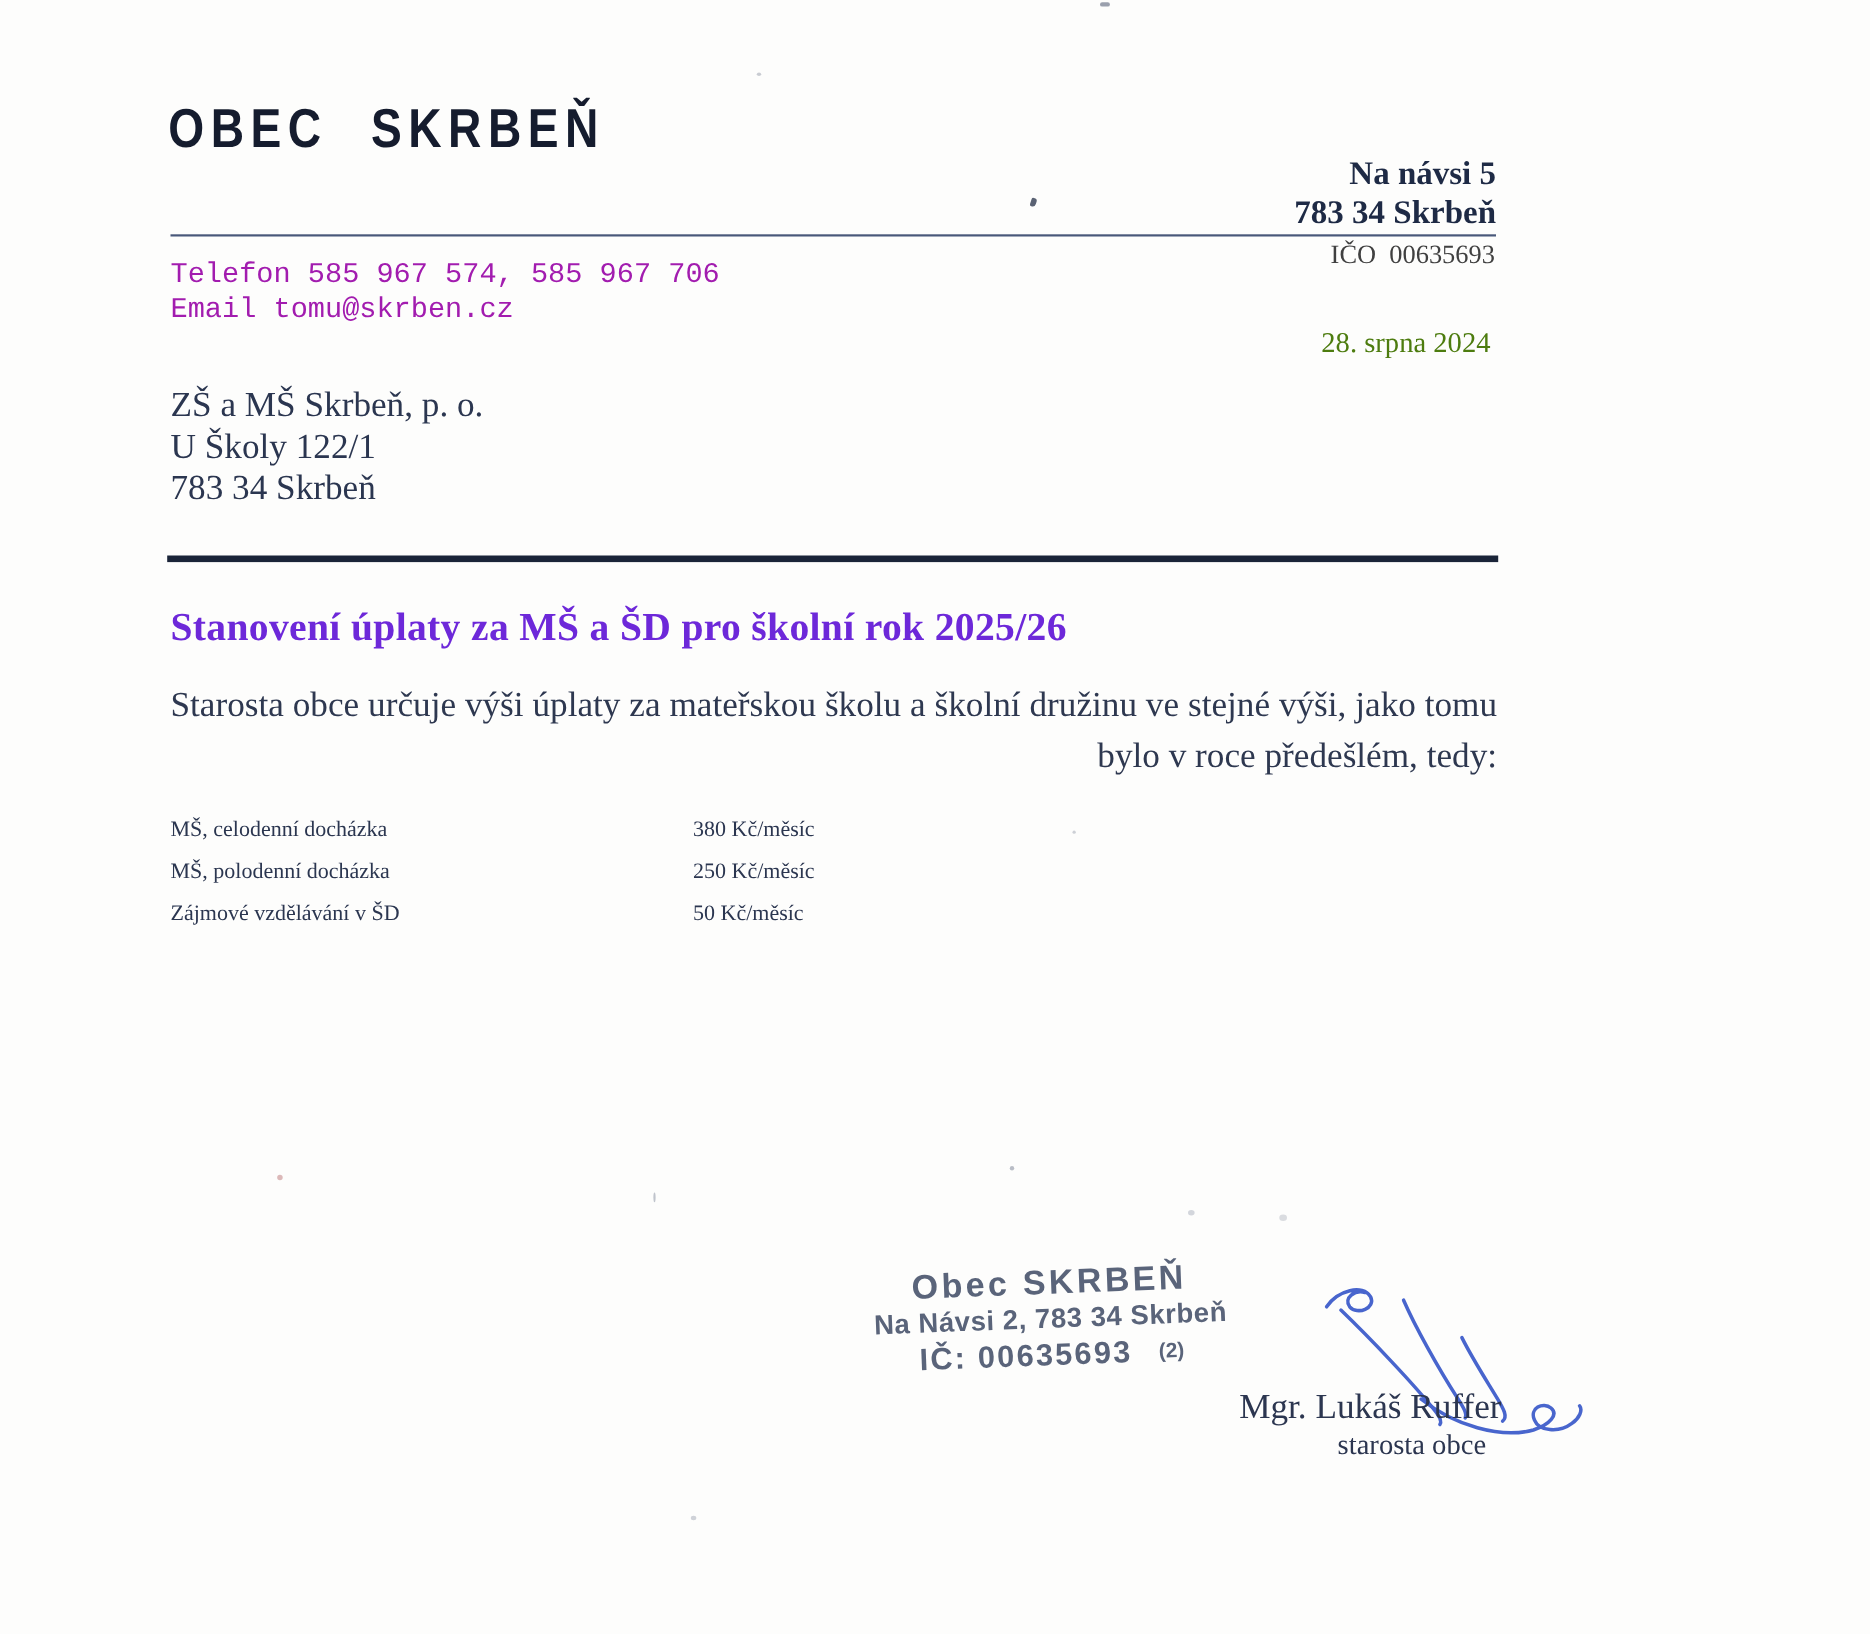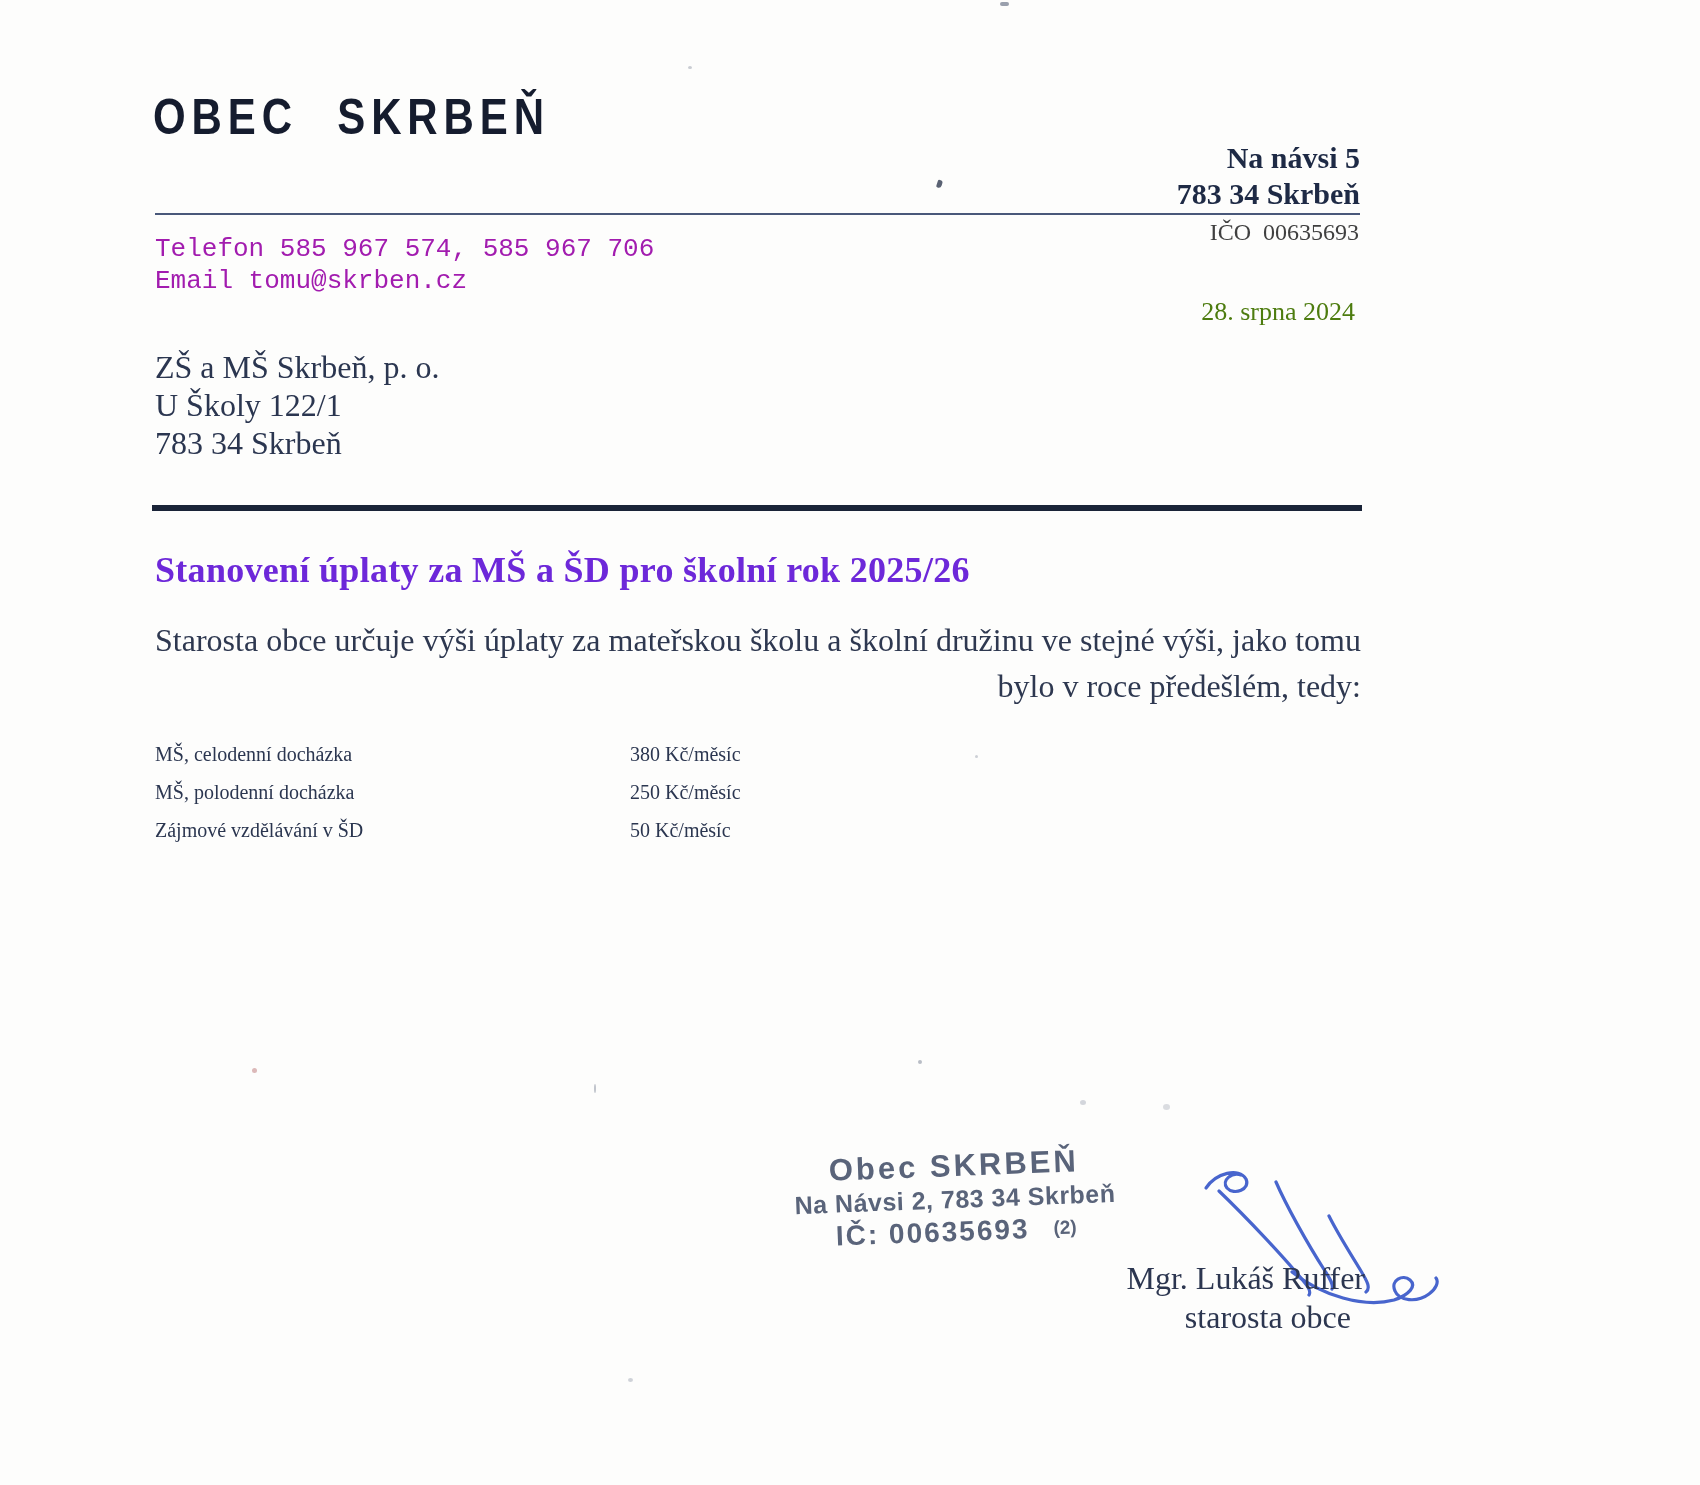--- a/index.html
+++ b/index.html
@@ -85,21 +85,21 @@
   .stamp .counter { font-size:19px; font-weight:bold; letter-spacing:0; margin-left:24px; vertical-align:3px; }
 
   
   .sig-svg { position:absolute; left:1188px; top:1160px; }
   .sig-name {
     position:absolute; right:335px; top:1260px;
     font-size:32px; color:#2c3650;
   }
   .sig-title {
     position:absolute; right:349px; top:1299px;
-    font-size:32px; color:#2c3650;
+    font-size:26px; color:#2c3650;
   }
 
   
   .speck { position:absolute; border-radius:50%; }
   .sp1 { left:1000px; top:2px;   width:9px; height:4px; background:#9aa0ad; border-radius:2px;}
   .sp2 { left:937px;  top:180px; width:5px; height:8px; background:#5a6273; border-radius:2px 3px 4px 2px; transform:rotate(18deg);}
   .sp3 { left:688px;  top:66px;  width:4px; height:3px; background:#c9ccd2; }
   .sp4 { left:918px;  top:1060px; width:4px; height:4px; background:#b9bdc6; }
   .sp5 { left:594px;  top:1084px; width:2px; height:9px; background:#c0c4cc; }
   .sp6 { left:252px;  top:1068px; width:5px; height:5px; background:#dcb9b9; }

